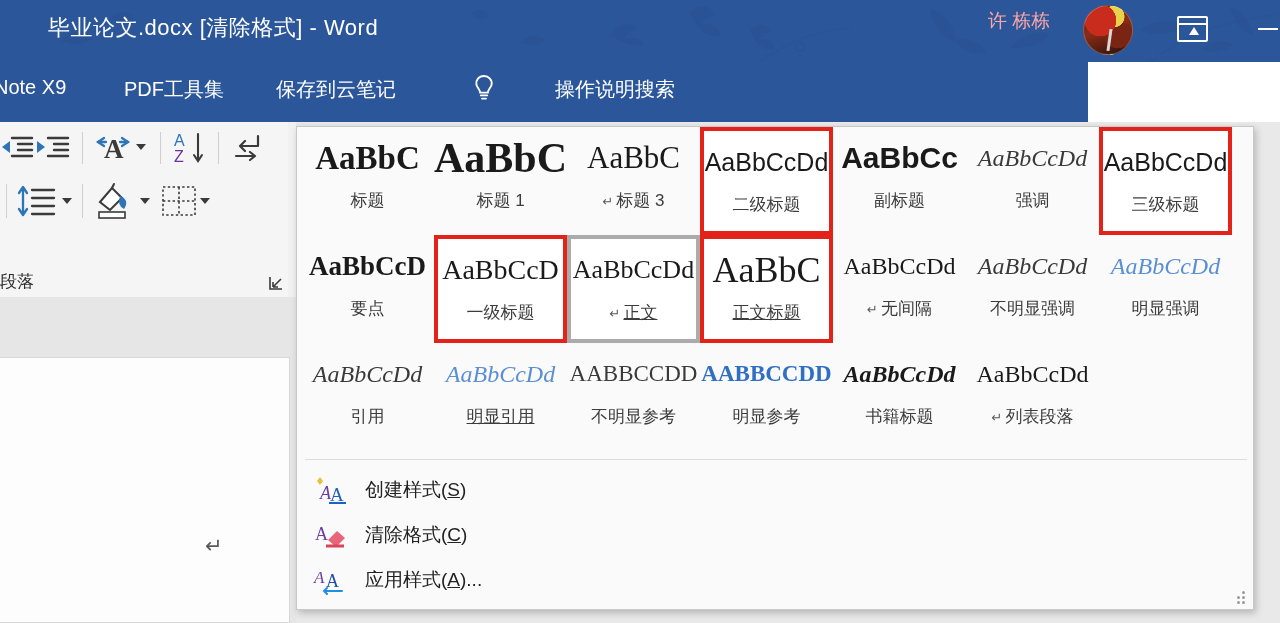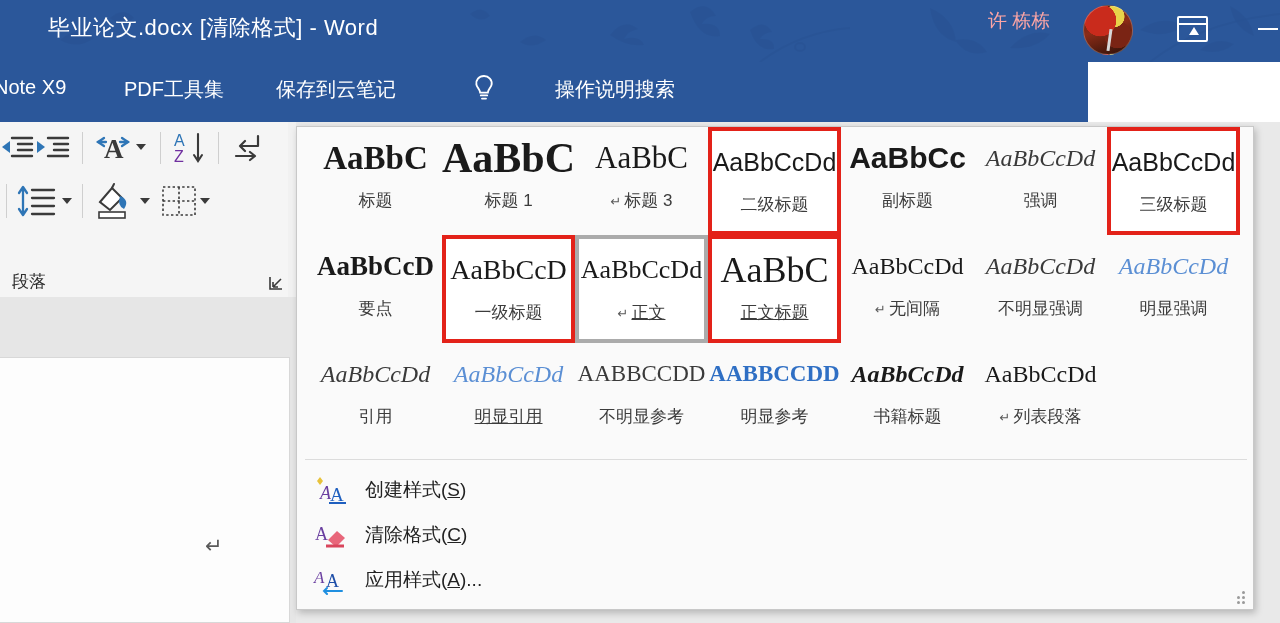--- a/index.html
+++ b/index.html
@@ -66,21 +66,21 @@
 
   
   #ribbon{
     position:absolute;left:0;top:122px;width:296px;height:175px;
     background:#F1F1F1;border-bottom:1px solid #d2d2d2;overflow:hidden;
   }
   #ribbon-inner{position:absolute;left:0;top:0;width:296px;height:175px;background:#F5F5F5;}
   .rb-icon{position:absolute;}
   .sep{position:absolute;width:1px;background:#cfcfcf;}
   #para-label{
-    position:absolute;left:12px;bottom:4px;color:#2d2d2d;font-size:17px;white-space:nowrap;
+    position:absolute;left:0;bottom:4px;color:#2d2d2d;font-size:17px;white-space:nowrap;
   }
   #para-launcher{position:absolute;right:12px;bottom:6px;width:16px;height:16px;}
   #ribbon-right-edge{
     position:absolute;left:288px;top:122px;width:8px;height:175px;background:#F1F1F1;
   }
 
   
   #workspace{
     position:absolute;left:0;top:297px;width:296px;height:326px;background:#E6E6E6;
   }
@@ -94,21 +94,21 @@
   #right-blank{
     position:absolute;left:296px;top:122px;width:984px;height:501px;background:#E9E9E9;
   }
 
   
   #styles-gallery{
     position:absolute;left:296px;top:126px;width:958px;height:484px;
     background:#FAFAFA;border:1px solid #C8C8C8;box-sizing:border-box;
     box-shadow:2px 3px 7px rgba(0,0,0,.22);
   }
-  .gal-row{position:relative;height:108px;margin-left:8px;}
+  .gal-row{position:relative;height:108px;}
   .gal-cell{
     position:absolute;top:0;width:133px;height:108px;box-sizing:border-box;
     display:flex;flex-direction:column;align-items:center;justify-content:flex-start;
   }
   .gal-preview{
     height:62px;display:flex;align-items:center;justify-content:center;
     width:100%;overflow:hidden;white-space:nowrap;color:#1a1a1a;
     font-family:"Liberation Serif","DejaVu Serif",serif;
   }
   .gal-name{

